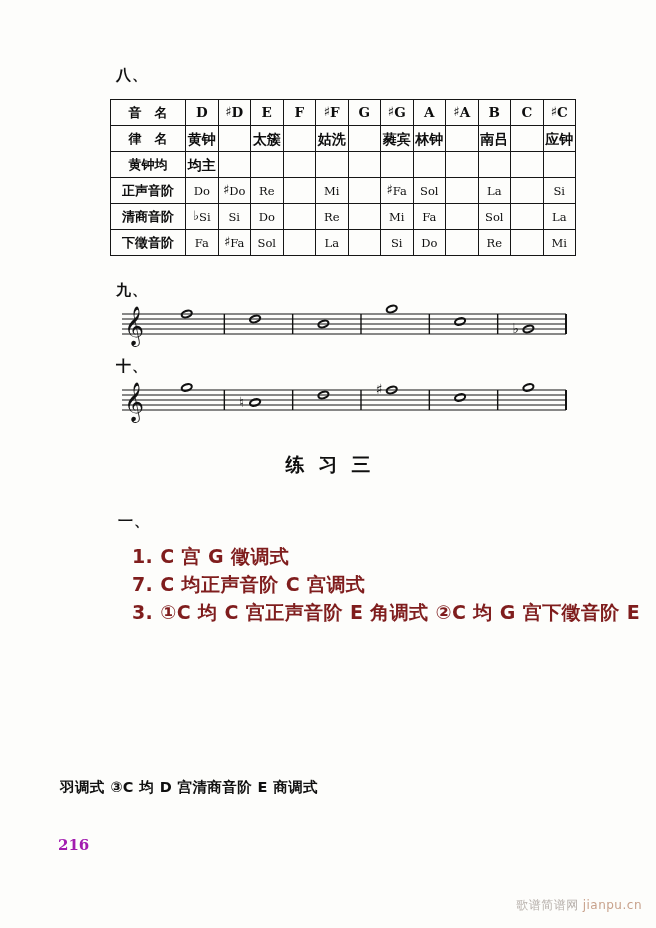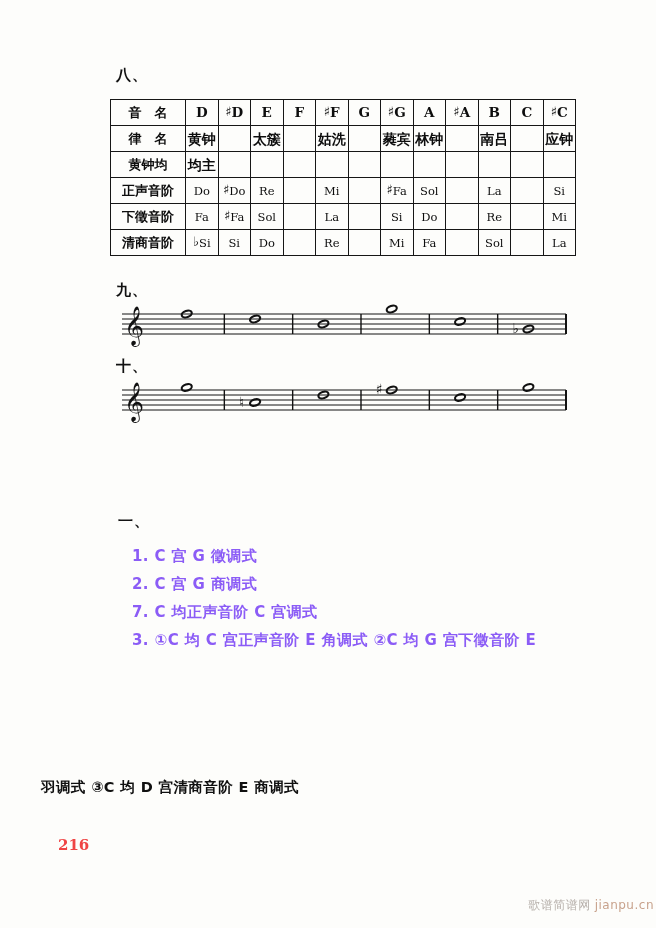--- a/index.html
+++ b/index.html
@@ -122,56 +122,56 @@
     letter-spacing: 1px;
   }
   .answers {
     position: absolute;
     left: 118px;
     top: 542px;
     width: 480px;
   }
   .ans-line {
     font-family: "DejaVu Sans", "Liberation Sans", sans-serif;
-    font-size: 15px;
-    font-weight: 600;
-    color: #8b5cf6;
+    font-size: 19px;
+    font-weight: 600;
+    color: #7f1d1d;
     height: 28px;
     line-height: 28px;
     white-space: nowrap;
     letter-spacing: 0.4px;
   }
   .ans-line.indent { padding-left: 14px; }
   #ans-8-cont {
     position: absolute;
-    left: 41px;
+    left: 60px;
     top: 778px;
     font-family: "DejaVu Sans", "Liberation Sans", sans-serif;
     font-size: 14.5px;
     font-weight: 600;
     color: #101010;
     letter-spacing: 0.4px;
     white-space: nowrap;
   }
 
   
   #page-number {
     position: absolute;
     left: 58px;
     top: 836px;
     font-family: "DejaVu Serif", "Liberation Serif", serif;
     font-size: 15px;
     font-weight: 600;
-    color: #ef4444;
+    color: #a21caf;
   }
 
   
   #watermark {
     position: absolute;
-    right: 2px;
+    right: 14px;
     bottom: 14px;
     font-size: 12px;
     color: #b7b0ab;
     font-family: "DejaVu Sans", "Liberation Sans", sans-serif;
     letter-spacing: 0.5px;
     white-space: nowrap;
   }
   #watermark .wm-site {
     color: #c8a28c;
     margin-left: 4px;
@@ -241,48 +241,48 @@
           <td class="note"><span class="sol">Mi</span></td>
           <td class="note">&nbsp;</td>
           <td class="note"><span class="acc">♯</span><span class="sol">Fa</span></td>
           <td class="note"><span class="sol">Sol</span></td>
           <td class="note">&nbsp;</td>
           <td class="note"><span class="sol">La</span></td>
           <td class="note">&nbsp;</td>
           <td class="note"><span class="sol">Si</span></td>
         </tr>
         <tr>
+          <td class="rowhead">清商音阶</td>
+          <td class="note"><span class="acc">♭</span><span class="sol">Si</span></td>
+          <td class="note"><span class="sol">Si</span></td>
+          <td class="note"><span class="sol">Do</span></td>
+          <td class="note">&nbsp;</td>
+          <td class="note"><span class="sol">Re</span></td>
+          <td class="note">&nbsp;</td>
+          <td class="note"><span class="sol">Mi</span></td>
+          <td class="note"><span class="sol">Fa</span></td>
+          <td class="note">&nbsp;</td>
+          <td class="note"><span class="sol">Sol</span></td>
+          <td class="note">&nbsp;</td>
+          <td class="note"><span class="sol">La</span></td>
+        </tr>
+        <tr>
           <td class="rowhead">下徵音阶</td>
           <td class="note"><span class="sol">Fa</span></td>
           <td class="note"><span class="acc">♯</span><span class="sol">Fa</span></td>
           <td class="note"><span class="sol">Sol</span></td>
           <td class="note">&nbsp;</td>
           <td class="note"><span class="sol">La</span></td>
           <td class="note">&nbsp;</td>
           <td class="note"><span class="sol">Si</span></td>
           <td class="note"><span class="sol">Do</span></td>
           <td class="note">&nbsp;</td>
           <td class="note"><span class="sol">Re</span></td>
           <td class="note">&nbsp;</td>
           <td class="note"><span class="sol">Mi</span></td>
-        </tr>
-        <tr>
-          <td class="rowhead">清商音阶</td>
-          <td class="note"><span class="acc">♭</span><span class="sol">Si</span></td>
-          <td class="note"><span class="sol">Si</span></td>
-          <td class="note"><span class="sol">Do</span></td>
-          <td class="note">&nbsp;</td>
-          <td class="note"><span class="sol">Re</span></td>
-          <td class="note">&nbsp;</td>
-          <td class="note"><span class="sol">Mi</span></td>
-          <td class="note"><span class="sol">Fa</span></td>
-          <td class="note">&nbsp;</td>
-          <td class="note"><span class="sol">Sol</span></td>
-          <td class="note">&nbsp;</td>
-          <td class="note"><span class="sol">La</span></td>
         </tr>
       </tbody>
   </table>
 
   <div class="sec-marker" id="marker-9">九、</div>
   <div class="staff-wrap" id="staff-9">
       <svg width="452" height="46" viewBox="0 0 452 46">
         <g>
           <line x1="4" x2="448" y1="12" y2="12" stroke="#121212" stroke-width="1"></line>
           <line x1="4" x2="448" y1="17" y2="17" stroke="#121212" stroke-width="1"></line>
@@ -328,26 +328,26 @@
           <text x="257.75" y="16" font-size="14" font-family="&quot;DejaVu Sans&quot;, &quot;Liberation Sans&quot;, sans-serif" fill="#111">♯</text>
           <ellipse cx="273.75" cy="12" rx="5.2" ry="3.1" fill="none" stroke="#111" stroke-width="2.1" transform="rotate(-18 273.75 12)"></ellipse>
           <line x1="379.66666666666663" x2="379.66666666666663" y1="12" y2="32" stroke="#121212" stroke-width="1.4"></line>
           <ellipse cx="342.0833333333333" cy="19.5" rx="5.2" ry="3.1" fill="none" stroke="#111" stroke-width="2.1" transform="rotate(-18 342.0833333333333 19.5)"></ellipse>
           <line x1="447.99999999999994" x2="447.99999999999994" y1="12" y2="32" stroke="#121212" stroke-width="2"></line>
           <ellipse cx="410.41666666666663" cy="9.5" rx="5.2" ry="3.1" fill="none" stroke="#111" stroke-width="2.1" transform="rotate(-18 410.41666666666663 9.5)"></ellipse>
         </g>
       </svg>
     </div>
 
+  <div id="exercise-title">练习三</div>
 
   <div id="answers-marker">一、</div>
 
   <div class="answers" id="answers-list">
       <div class="ans-line indent">1. C 宫 G 徵调式</div>
-      <div class="ans-line indent">2. C 宫 G 商调式</div>
       <div class="ans-line indent">7. C 均正声音阶 C 宫调式</div>
       <div class="ans-line indent">3. ①C 均 C 宫正声音阶 E 角调式 ②C 均 G 宫下徵音阶 E</div>
     </div>
 
   <div id="ans-8-cont">羽调式 ③C 均 D 宫清商音阶 E 商调式</div>
 
   <div id="page-number">216</div>
 
   <div id="watermark">
     <span>歌谱简谱网</span><span class="wm-site">jianpu.cn</span>

